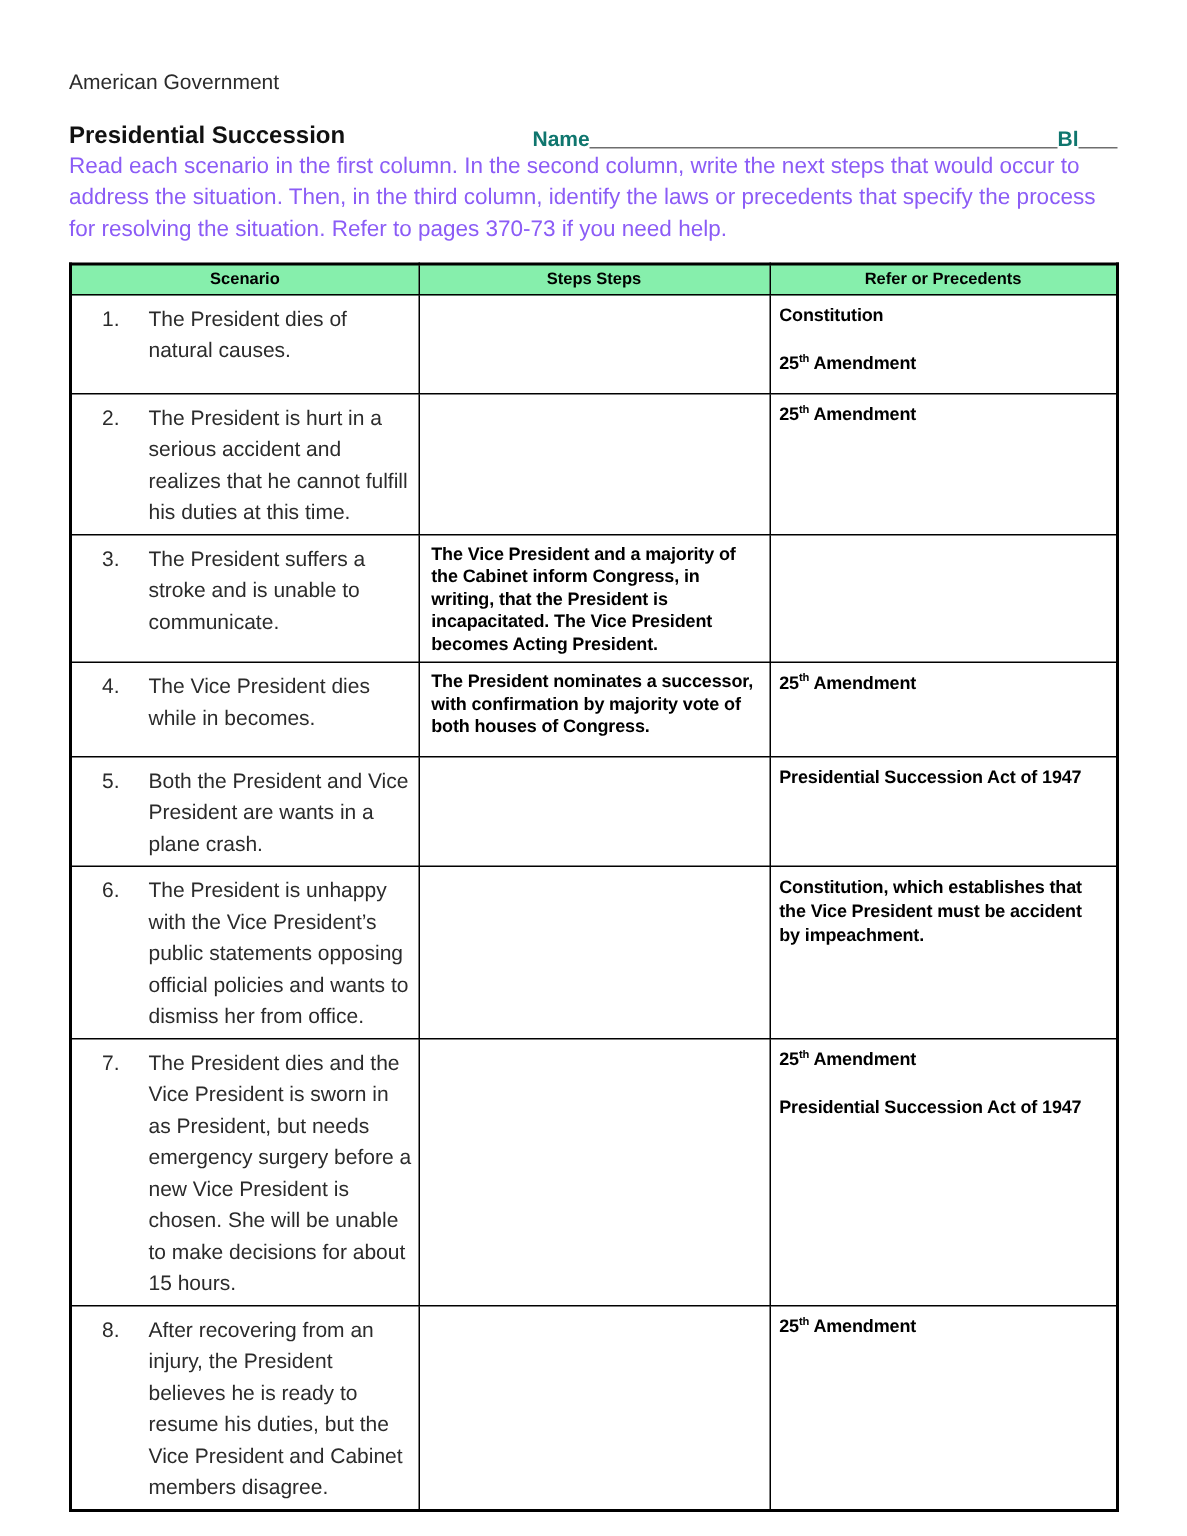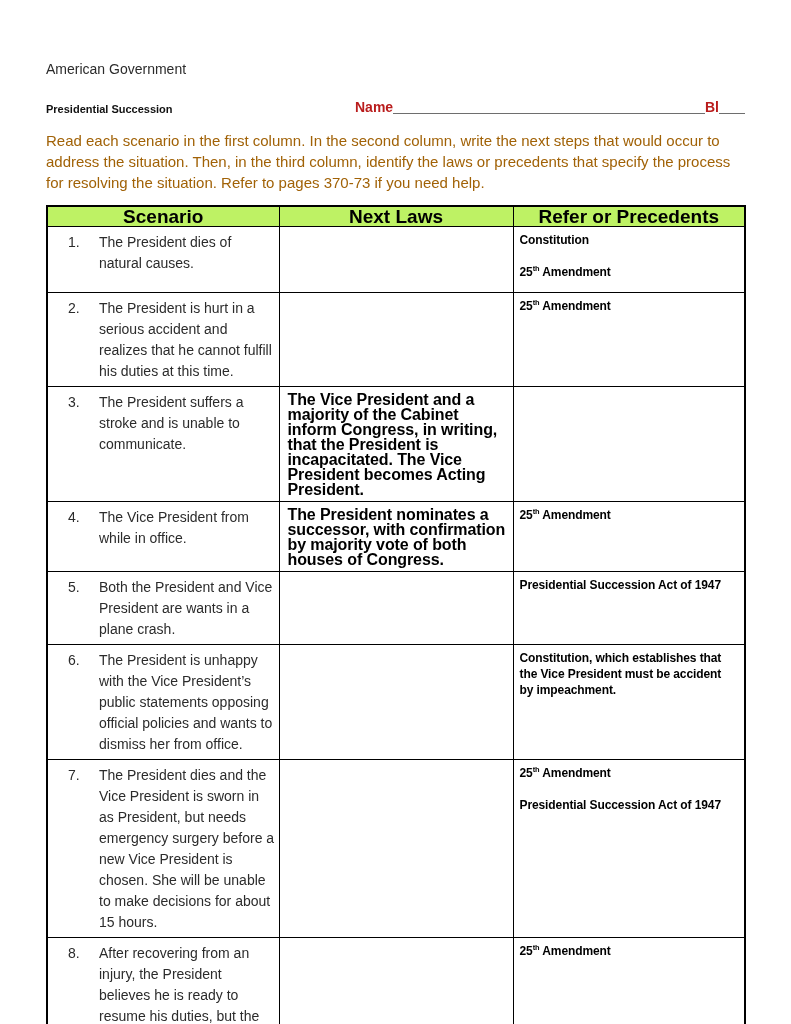--- a/index.html
+++ b/index.html
@@ -9,77 +9,75 @@
     height: 1024px;
     font-family: "Liberation Sans", "DejaVu Sans", sans-serif;
     color: #262626;
     padding: 46px 46px 0 46px;
     overflow: hidden;
   }
   .course-line {
     font-size: 14px;
     line-height: 16px;
     color: #2b2b2b;
-    margin-top: 15px;
   }
   .name-row {
     margin-top: 20px;
     display: flex;
     align-items: flex-end;
     height: 18px;
   }
   .ws-title {
     font-weight: bold;
-    font-size: 11px;
+    font-size: 16px;
     color: #111;
     width: 309px;
     flex: none;
   }
   .name-label, .block-label {
     font-weight: bold;
     font-size: 14px;
-    color: #b91c1c;
+    color: #0f766e;
     flex: none;
   }
   .line-long {
     flex: 1;
     border-bottom: 1.5px solid #6e6e6e;
     height: 14px;
     margin-bottom: 1px;
   }
   .line-short {
     width: 26px;
     flex: none;
     border-bottom: 1.5px solid #6e6e6e;
     height: 14px;
     margin-bottom: 1px;
   }
   .instructions {
-    margin-top: 15px;
     font-size: 15px;
     line-height: 21px;
-    color: #a16207;
+    color: #8b5cf6;
   }
   table.ws {
     margin-top: 12px;
     width: 698px;
     border-collapse: collapse;
     table-layout: fixed;
     border: 2px solid #000;
   }
   table.ws col.c1 { width: 232px; }
   table.ws col.c2 { width: 234px; }
   table.ws col.c3 { width: 232px; }
   table.ws th, table.ws td {
     border: 1px solid #000;
     vertical-align: top;
   }
   table.ws th {
-    background: #bef264;
-    font-size: 19px;
+    background: #86efac;
+    font-size: 11px;
     font-weight: bold;
     color: #000;
     height: 19px;
     line-height: 17px;
     padding: 1px 0;
   }
   tr.r1 { height: 66px; }
   tr.r2 { height: 87px; }
   tr.r3 { height: 81px; }
   tr.r4 { height: 63px; }
@@ -98,21 +96,21 @@
   }
   td.scenario .stext {
     flex: 1;
     font-size: 14px;
     line-height: 21px;
     color: #2b2b2b;
   }
   td.steps { padding: 5px 5px 4px 8px; }
   td.steps .answer {
     font-weight: bold;
-    font-size: 16px;
+    font-size: 12px;
     line-height: 15px;
     color: #000;
     letter-spacing: -0.1px;
   }
   td.laws { padding: 5px 19px 4px 6px; }
   td.laws .law {
     font-weight: bold;
     font-size: 12px;
     line-height: 16px;
     color: #000;
@@ -139,21 +137,21 @@
 
 <table class="ws">
   <colgroup>
       <col class="c1">
       <col class="c2">
       <col class="c3">
     </colgroup>
   <tbody>
       <tr>
     <th>Scenario</th>
-    <th>Next Laws</th>
+    <th>Steps Steps</th>
     <th>Refer or Precedents</th>
   </tr>
 
   <tr class="r1">
     <td class="scenario">
       <div class="item">
             <span class="num">1.</span>
             <span class="stext">The President dies of natural causes.</span>
           </div>
     </td>
@@ -191,21 +189,21 @@
     <td class="steps">
       <div class="answer">The Vice President and a majority of the Cabinet inform Congress, in writing, that the President is incapacitated. The Vice President becomes Acting President.</div>
     </td>
     <td class="laws"></td>
   </tr>
 
   <tr class="r4">
     <td class="scenario">
       <div class="item">
             <span class="num">4.</span>
-            <span class="stext">The Vice President from while in office.</span>
+            <span class="stext">The Vice President dies while in becomes.</span>
           </div>
     </td>
     <td class="steps">
       <div class="answer">The President nominates a successor, with confirmation by majority vote of both houses of Congress.</div>
     </td>
     <td class="laws">
       <p class="law">25<sup>th</sup> Amendment</p>
     </td>
   </tr>
 

